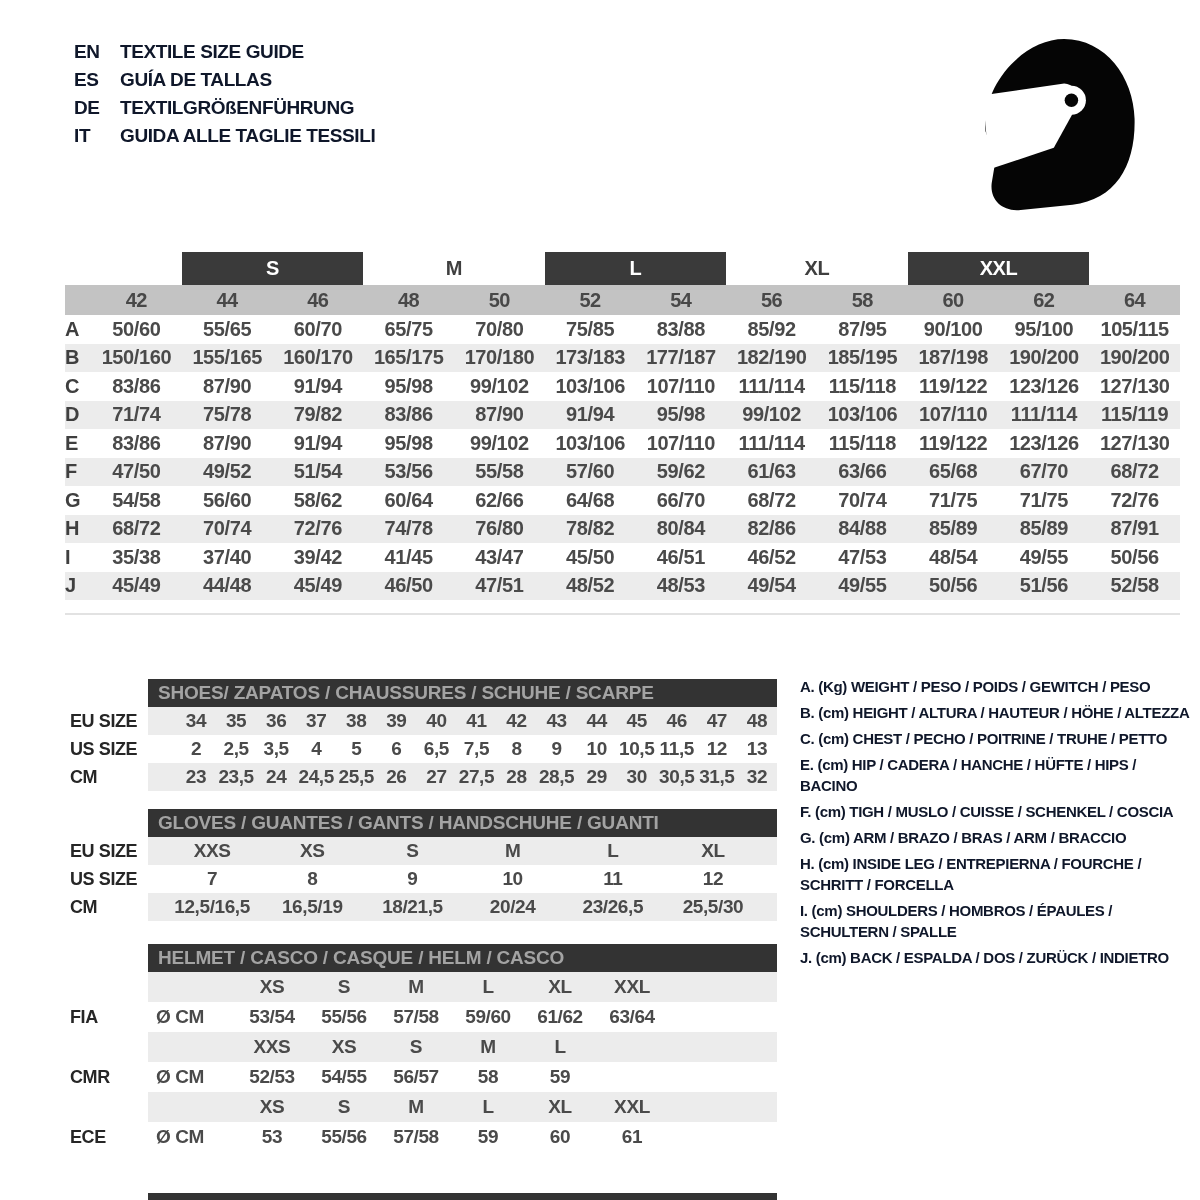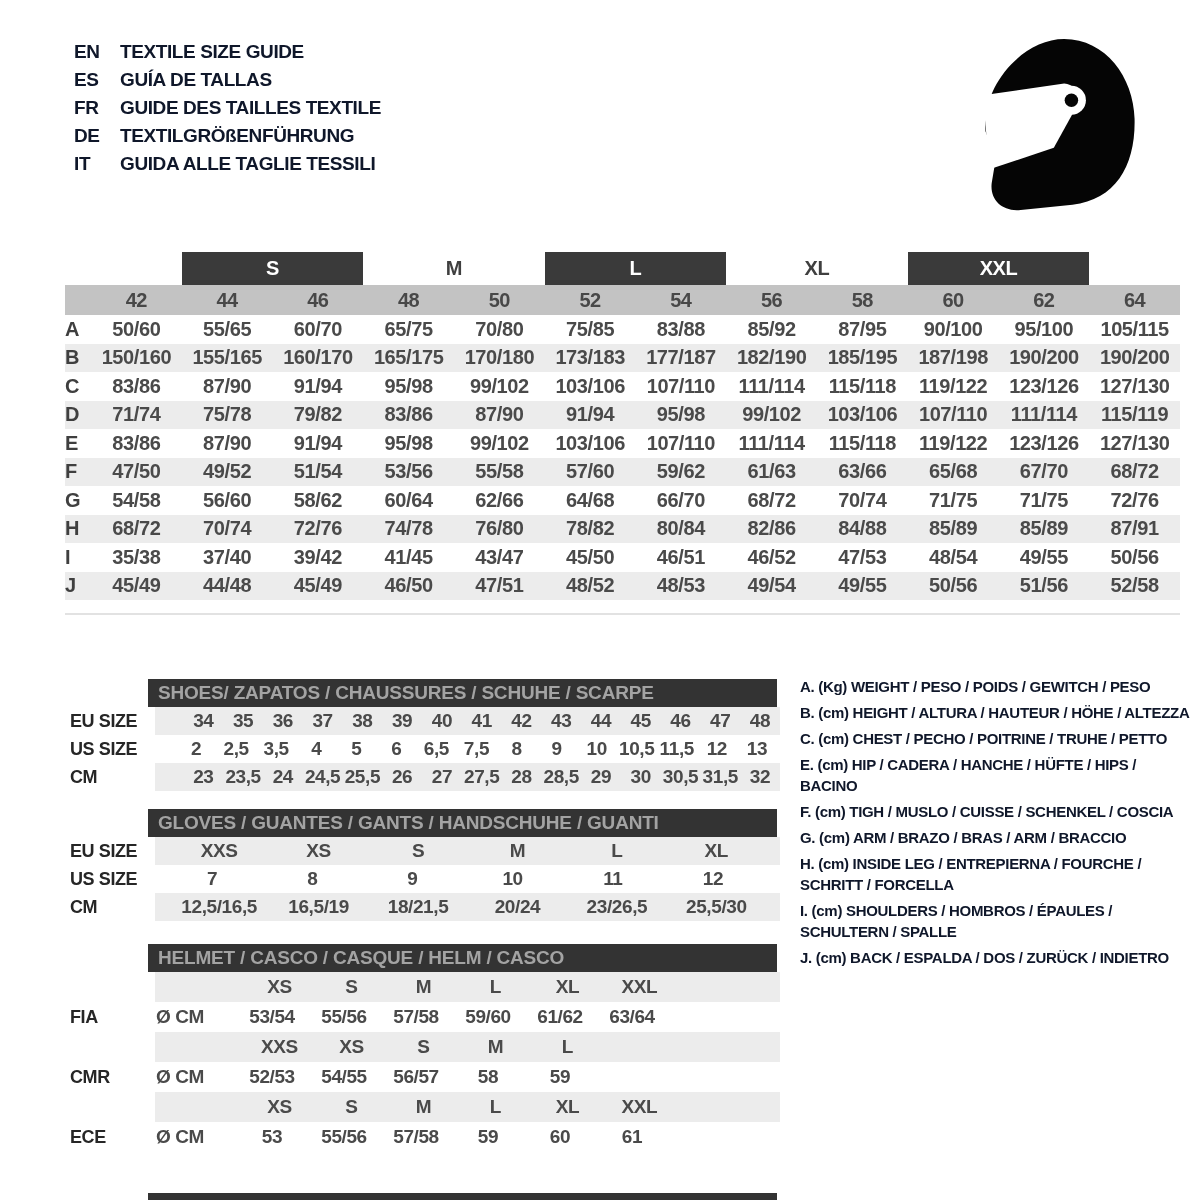--- a/index.html
+++ b/index.html
@@ -29,21 +29,21 @@
   .table-underline{position:absolute;left:65px;top:613px;width:1115px;height:2px;background:#e2e2e2;}
 
   
   .section{position:absolute;left:70px;width:710px;}
   .sec-title{margin-left:78px;width:629px;height:28px;background:#333333;color:#a3a3a3;
              display:flex;align-items:center;padding-left:10px;box-sizing:border-box;font-size:19px;letter-spacing:-0.2px;}
   .brow{display:flex;height:28px;}
   .helmet-sec .brow{height:30px;}
   .blabel{width:78px;display:flex;align-items:center;font-size:18px;color:#262626;}
   .btable{width:629px;display:flex;align-items:center;box-sizing:border-box;font-size:19px;}
-  .btable.stripe{background:#ececec;margin-left:8px;}
+  .btable.stripe{background:#ececec;}
   .shoes-sec .btable{padding-left:28px;}
   .gloves-sec .btable{padding-left:14px;padding-right:14px;}
   .scell{flex:1;text-align:center;}
   .gcell{flex:1;text-align:center;}
   .hmeasure{width:88px;padding-left:8px;box-sizing:border-box;}
   .hcell{width:72px;text-align:center;}
 
   
   .legend{position:absolute;left:800px;top:676px;width:392px;font-size:15px;color:#0f172a;letter-spacing:-0.3px;}
   .legend-line{line-height:21px;margin-bottom:5px;}
@@ -56,24 +56,20 @@
 <div class="page">
 
   <div class="lang-block">
       <div class="lang-row">
         <span class="lang-code">EN</span>
         <span class="lang-label">TEXTILE SIZE GUIDE</span>
       </div>
       <div class="lang-row">
         <span class="lang-code">ES</span>
         <span class="lang-label">GUÍA DE TALLAS</span>
-      </div>
-      <div class="lang-row">
-        <span class="lang-code">FR</span>
-        <span class="lang-label">GUIDE DES TAILLES TEXTILE</span>
       </div>
       <div class="lang-row">
         <span class="lang-code">DE</span>
         <span class="lang-label">TEXTILGRÖßENFÜHRUNG</span>
       </div>
       <div class="lang-row">
         <span class="lang-code">IT</span>
         <span class="lang-label">GUIDA ALLE TAGLIE TESSILI</span>
       </div>
     </div>

